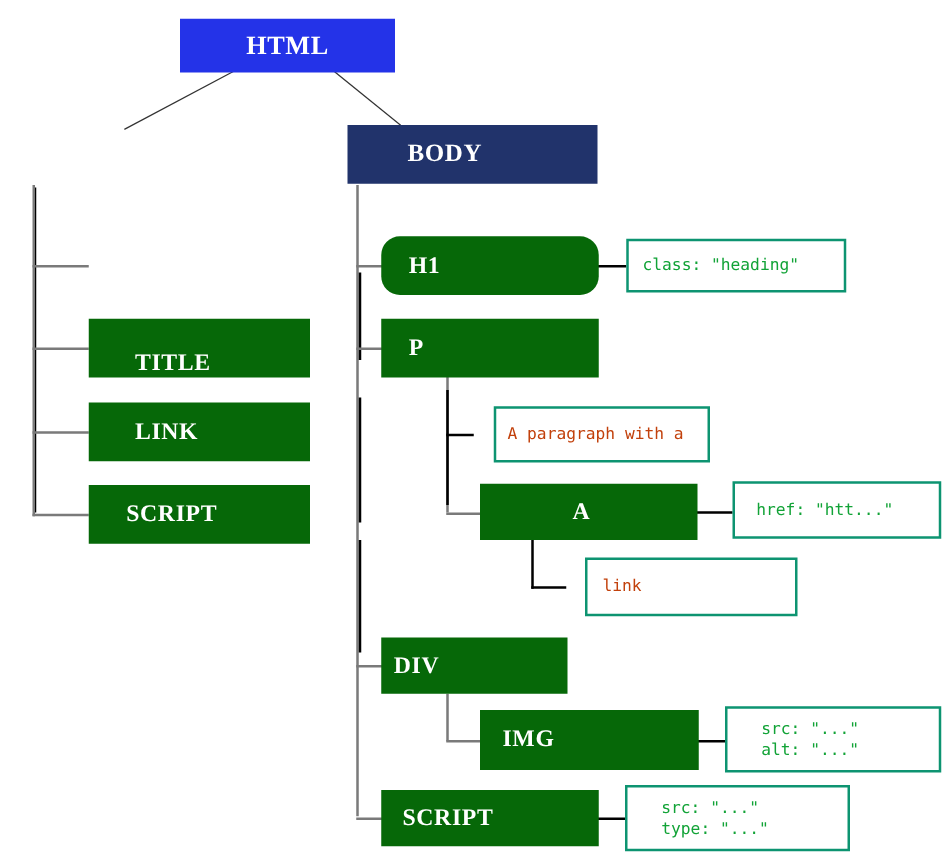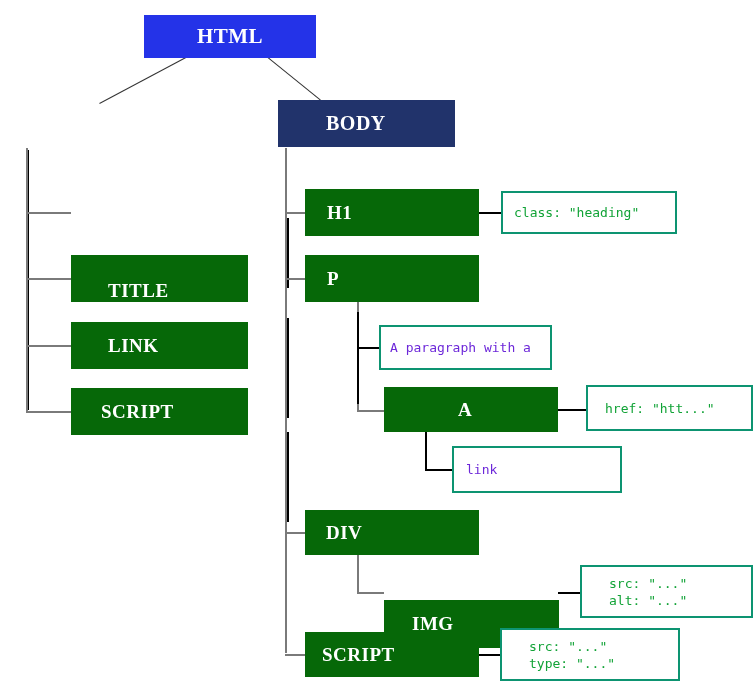--- a/index.html
+++ b/index.html
@@ -43,21 +43,21 @@
     border: 2px solid #0d9471;
     display: flex;
     flex-direction: column;
     justify-content: center;
     font-family: "DejaVu Sans Mono", monospace;
     font-size: 13px;
     line-height: 17px;
     white-space: pre;
   }
   .leaf.attr  { color: #12a337; }
-  .leaf.text  { color: #6d28d9; }
+  .leaf.text  { color: #c2410c; margin-left: 16px; }
   .leaf .line { display: block; }
 
   
   .conn {
     position: absolute;
     background: #7a7a7a;
   }
   .conn.black { background: #000000; }
   .diag-line {
     position: absolute;
@@ -107,54 +107,54 @@
   <div class="conn" style="left:357px; top:592px; width:27px; height:2px;"></div>
   <div class="conn black" style="left:558px; top:592px; width:22px; height:2px;"></div>
 
   <div class="conn black" style="left:478px; top:654px; width:22px; height:2px;"></div>
 
   <div class="node node-root" style="left:144px; top:15px; width:172px; height:43px; font-size:21px; justify-content:center;">
     <span class="label">HTML</span>
   </div>
 
 
-  <div class="node node-major" style="left:278px; top:100px; width:177px; height:47px; font-size:20px; padding-left:48px;align-items:center;">
+  <div class="node node-major" style="left:278px; top:100px; width:200px; height:47px; font-size:20px; padding-left:48px;align-items:center;">
     <span class="label">BODY</span>
   </div>
 
 
   <div class="node node-child" style="left:71px; top:255px; width:177px; height:47px; font-size:19px; padding-left:37px;align-items:flex-end;">
     <span class="label">TITLE</span>
   </div>
 
   <div class="node node-child" style="left:71px; top:322px; width:177px; height:47px; font-size:19px; padding-left:37px;">
     <span class="label">LINK</span>
   </div>
 
   <div class="node node-child" style="left:71px; top:388px; width:177px; height:47px; font-size:19px; padding-left:30px;">
     <span class="label">SCRIPT</span>
   </div>
 
-  <div class="node node-child" style="left:305px; top:189px; width:174px; height:47px; font-size:19px; padding-left:22px;">
+  <div class="node node-child" style="left:305px; top:189px; width:174px; height:47px; font-size:19px; padding-left:22px;border-radius:15px;">
     <span class="label">H1</span>
   </div>
 
   <div class="node node-child" style="left:305px; top:255px; width:174px; height:47px; font-size:19px; padding-left:22px;">
     <span class="label">P</span>
   </div>
 
   <div class="node node-child" style="left:384px; top:387px; width:174px; height:45px; font-size:19px; padding-left:74px;">
     <span class="label">A</span>
   </div>
 
-  <div class="node node-child" style="left:305px; top:510px; width:174px; height:45px; font-size:19px; padding-left:21px;">
+  <div class="node node-child" style="left:305px; top:510px; width:149px; height:45px; font-size:19px; padding-left:10px;">
     <span class="label">DIV</span>
   </div>
 
-  <div class="node node-child" style="left:384px; top:568px; width:175px; height:48px; font-size:19px; padding-left:28px;margin-top:32px;">
+  <div class="node node-child" style="left:384px; top:568px; width:175px; height:48px; font-size:19px; padding-left:18px;">
     <span class="label">IMG</span>
   </div>
 
   <div class="node node-child" style="left:305px; top:632px; width:174px; height:45px; font-size:19px; padding-left:17px;">
     <span class="label">SCRIPT</span>
   </div>
 
   <div class="leaf attr" style="left:501px; top:191px; width:176px; height:43px; padding-left:11px;">
     <span class="line">class: "heading"</span>
   </div>

